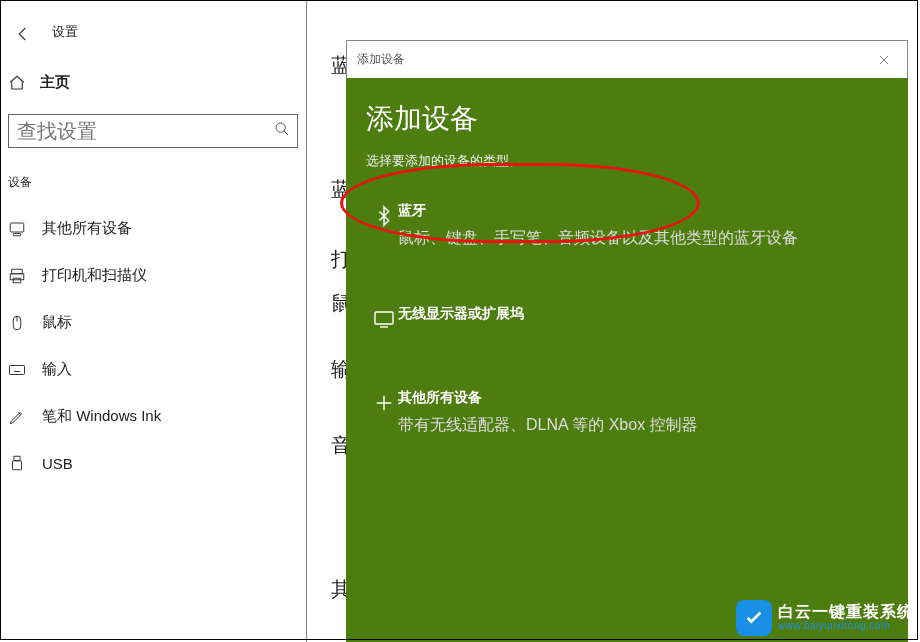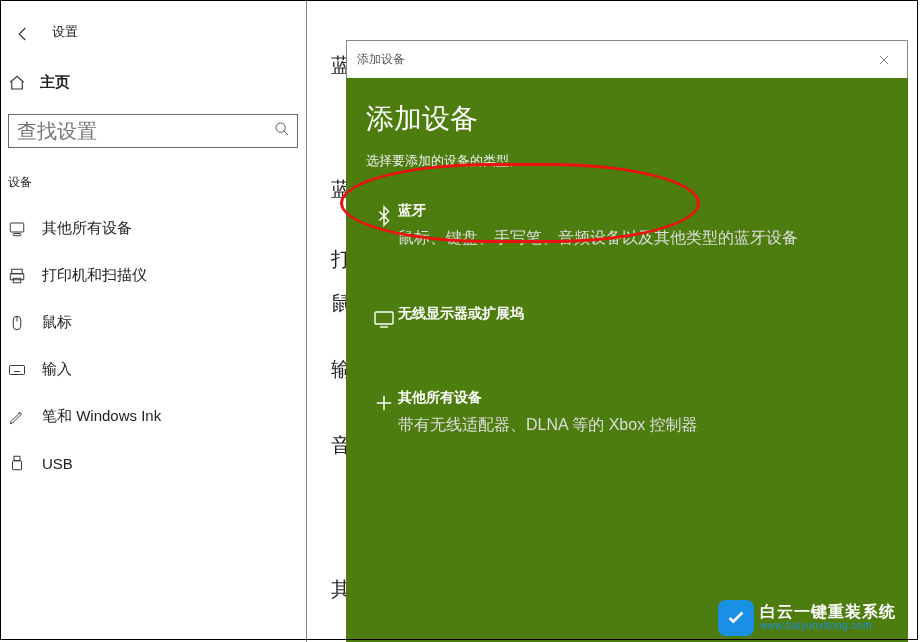--- a/index.html
+++ b/index.html
@@ -142,21 +142,21 @@
     .option-title { font-size: 14px; font-weight: 600; color: #fff; }
     .option-desc { font-size: 16px; color: #ddd; margin-top: 8px; }
     .annotation-circle {
       position:absolute;
       border: 3px solid #e11;
       border-radius: 50% / 60%;
       pointer-events: none;
     }
     .watermark {
       position:absolute;
-      right: 24px;
+      right: 6px;
       bottom: 6px;
       display:flex;
       align-items:center;
       gap: 6px;
     }
     .wm-logo {
       width: 36px; height: 36px;
       background: #1a8fe6;
       border-radius: 8px;
       display:flex; align-items:center; justify-content:center;

